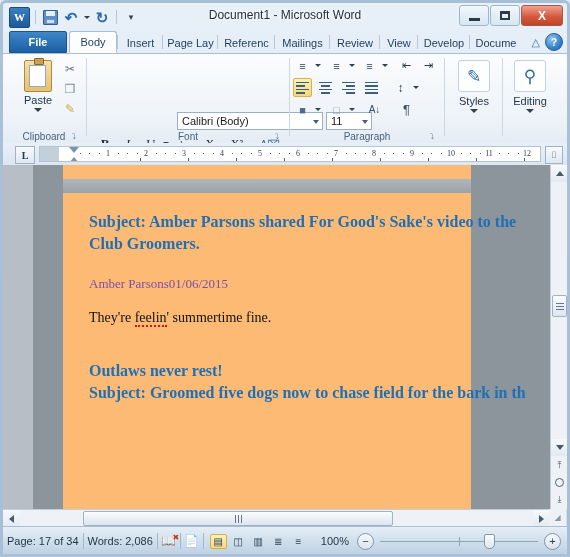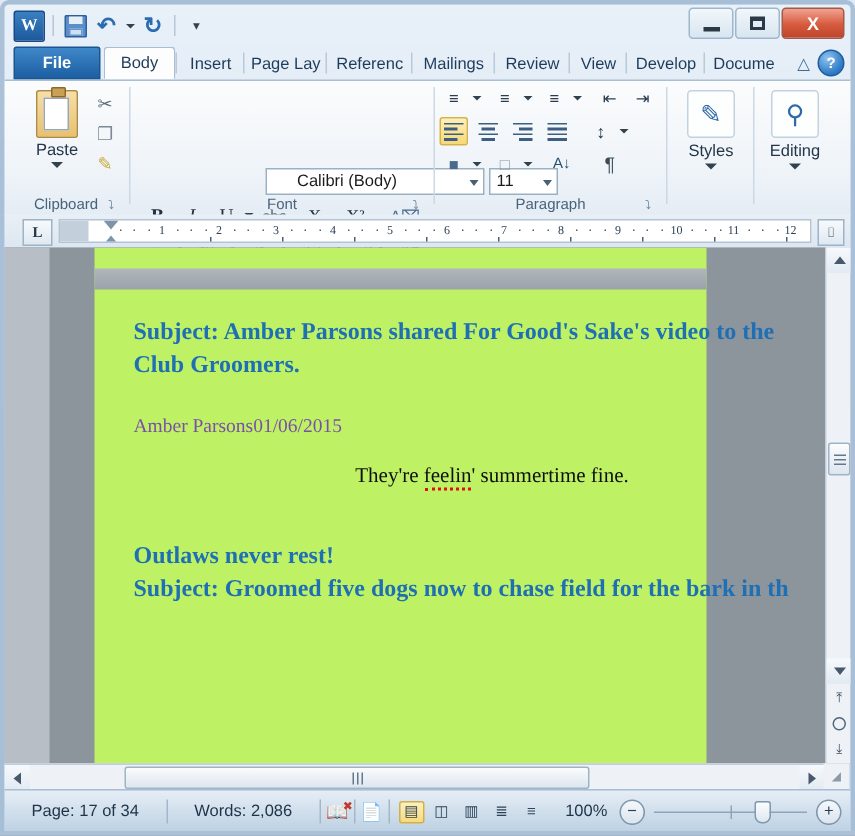--- a/index.html
+++ b/index.html
@@ -136,21 +136,21 @@
     background:#c9a155;border:1px solid #8a6a2c;border-radius:1px;
   }
   .paste-lbl{font-size:11px;color:#24364a;margin-top:2px;}
   .paste-caret{width:0;height:0;margin:2px auto 0;border-left:4px solid transparent;border-right:4px solid transparent;border-top:4px solid #31424f;}
   .smallicon{position:absolute;width:18px;height:18px;display:flex;align-items:center;justify-content:center;font-size:12px;}
 
   
   .fontbox{
     position:absolute;left:89px;top:58px;width:146px;height:18px;
     background:#fff;border:1px solid #9ab0c4;box-sizing:border-box;
-    font-size:11px;color:#1b1b1b;display:flex;align-items:center;padding-left:20px;
+    font-size:11px;color:#1b1b1b;display:flex;align-items:center;padding-left:4px;
   }
   .fontsize{
     position:absolute;left:238px;top:58px;width:46px;height:18px;
     background:#fff;border:1px solid #9ab0c4;box-sizing:border-box;
     font-size:11px;color:#1b1b1b;display:flex;align-items:center;padding-left:4px;
   }
   .cb-caret{position:absolute;right:3px;top:7px;width:0;height:0;border-left:3px solid transparent;border-right:3px solid transparent;border-top:4px solid #4a5f73;}
   .fb{
     position:absolute;height:20px;min-width:18px;
     display:flex;align-items:center;justify-content:center;
@@ -218,40 +218,40 @@
 
   
   .docarea{
     position:absolute;left:0;top:162px;width:564px;height:344px;
     background:#8c949c;
     overflow:hidden;
   }
   .leftgutter{position:absolute;left:0;top:0;width:30px;height:100%;background:#b7bec6;}
   .page{
     position:absolute;left:30px;top:0;width:408px;min-height:344px;
-    background:#bef264;
+    background:#fdba74;
     text-decoration:underline;
   }
   .pagebreak-band{
     position:absolute;left:0;top:14px;width:100%;height:14px;
     background:linear-gradient(#b0b6bc,#9ba2a9);
   }
   .doccontent{position:absolute;left:26px;top:46px;width:478px;}
   .h-sub{
     font-family:"Liberation Serif",serif;
     font-size:16px;font-weight:bold;color:#1f6fb5;
     line-height:1.35;margin:0;white-space:nowrap;
   }
   .byline{
     font-family:"Liberation Serif",serif;
     font-size:13px;color:#7b4fa8;margin:22px 0 0;
   }
   .body-p{
     font-family:"Liberation Serif",serif;
-    font-size:14px;color:#101010;margin:18px 0 3px;text-align:center;
+    font-size:14px;color:#101010;margin:18px 0 3px;
   }
   .sp-err{
     border-bottom:2px dotted #d11;padding-bottom:0;
   }
   .block2{margin-top:34px;}
   .overflow-clip{position:absolute;left:30px;top:0;width:504px;height:344px;overflow:hidden;}
 
   
   .vsb{
     position:absolute;right:0;top:162px;width:17px;height:344px;
@@ -296,21 +296,21 @@
   }
 
   
   .statusbar{
     position:absolute;left:0;top:523px;width:564px;height:28px;
     background:linear-gradient(#e6eef6,#ccdcea 60%,#bdd1e3);
     border-top:1px solid #a9bed2;
     display:flex;align-items:center;
     font-size:11px;color:#1f3347;
   }
-  .st-item{padding:0 18px;white-space:nowrap;}
+  .st-item{padding:0 4px;white-space:nowrap;}
   .st-sep{width:1px;height:16px;background:#a3b7cb;}
   .st-ico{width:22px;display:flex;align-items:center;justify-content:center;font-size:12px;}
   .viewbtns{display:flex;align-items:center;gap:3px;padding:0 6px;}
   .vb{width:17px;height:15px;display:flex;align-items:center;justify-content:center;font-size:10px;color:#2d4357;}
   .vb.sel{background:linear-gradient(#fdf1bd,#f7da7d);border:1px solid #d4af49;border-radius:2px;box-sizing:border-box;}
   .zoomlbl{padding:0 8px;}
   .zoomctl{display:flex;align-items:center;gap:0;flex:1;}
   .zbtn{
     width:15px;height:15px;border:1px solid #7f95aa;border-radius:50%;
     background:linear-gradient(#f4f8fb,#dae5ef);
@@ -344,20 +344,21 @@
       <div class="qat-btn">
             <span class="ico-undo">↶</span>
           </div>
       <div class="caret-sm"></div>
       <div class="qat-btn">
             <span class="ico-redo">↻</span>
           </div>
       <div class="qat-sep"></div>
       <div class="qat-btn qat-more">▾</div>
     </div>
+    <div class="wintitle">Document1  -  Microsoft Word</div>
     <div class="winbtns">
       <div class="wb">
             <span class="minglyph"></span>
           </div>
       <div class="wb">
             <span class="maxglyph"></span>
           </div>
       <div class="wb close">X</div>
     </div>
   </div>

